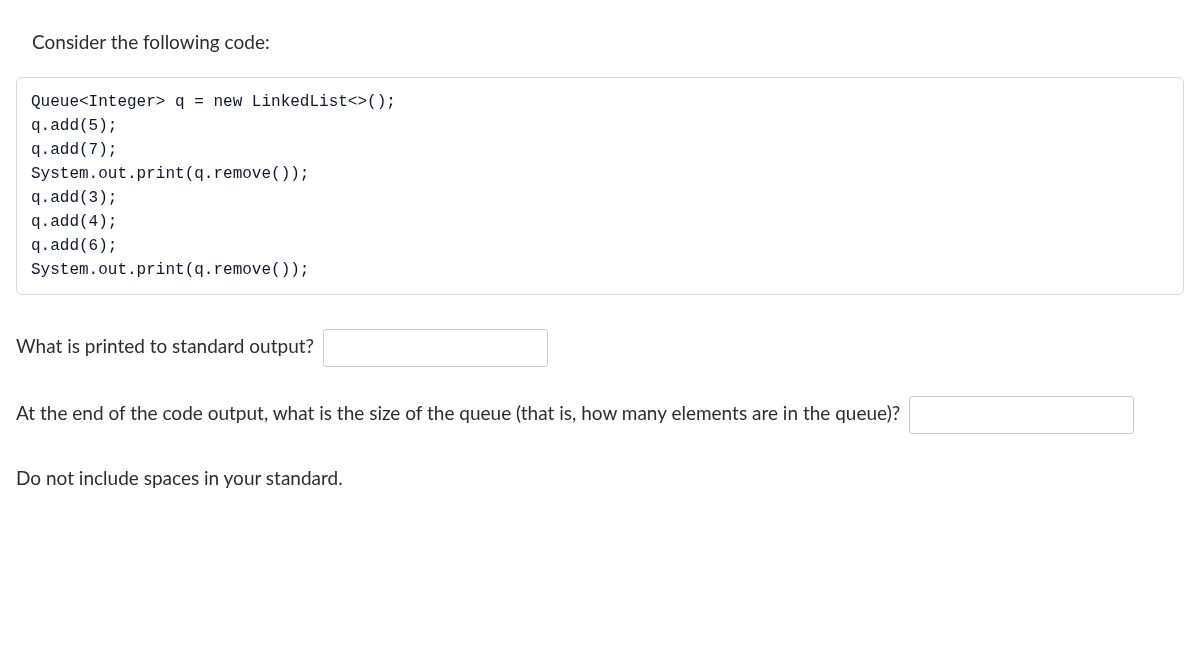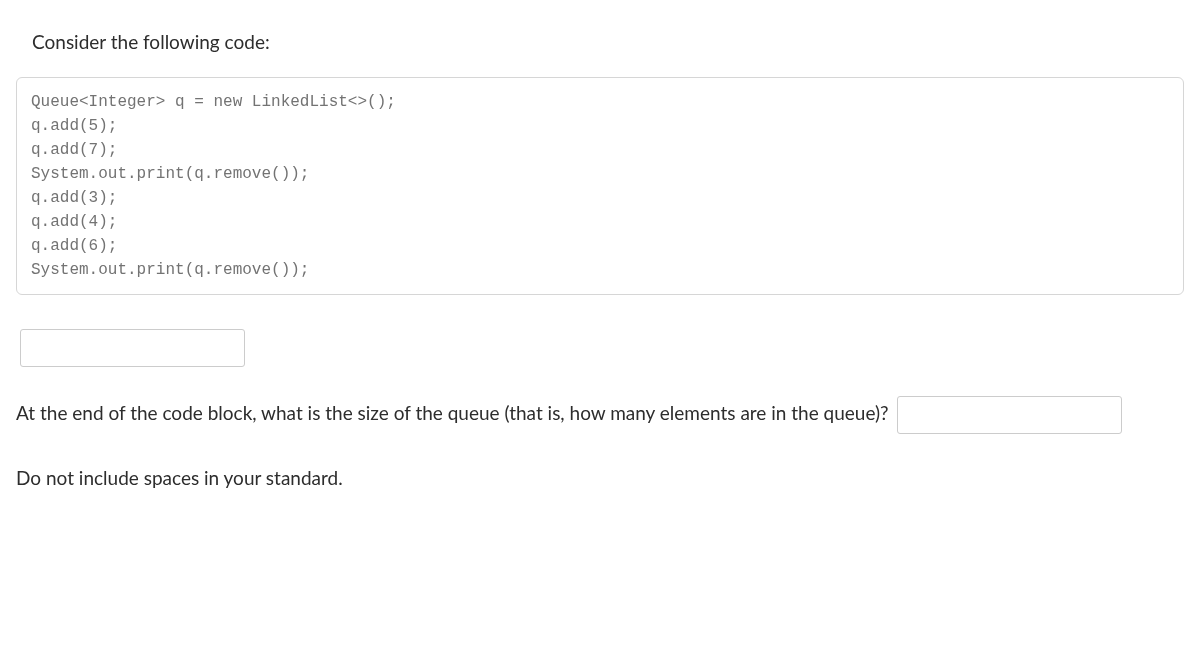--- a/index.html
+++ b/index.html
@@ -17,21 +17,21 @@
     font-size: 19px;
   }
   .code-block {
     border: 1px solid #d6d6d6;
     border-radius: 6px;
     padding: 12px 14px;
     font-family: "Menlo", "Consolas", "Courier New", monospace;
     font-size: 16px;
     line-height: 1.5;
     white-space: pre;
-    color: #737373;
+    color: #0f172a;
     background: #fff;
     margin-bottom: 28px;
   }
   .question-line {
     margin: 22px 0;
     font-size: 19px;
     line-height: 2.4;
   }
   .answer-input {
     display: inline-block;
@@ -59,23 +59,24 @@
 <div class="code-block">Queue&lt;Integer&gt; q = new LinkedList&lt;&gt;();
 q.add(5);
 q.add(7);
 System.out.print(q.remove());
 q.add(3);
 q.add(4);
 q.add(6);
 System.out.print(q.remove());</div>
 
 <div class="question-line">
+  <span>What is printed to standard output?</span>
   <input type="text" class="answer-input" value="" style="">
 </div>
 
 <div class="question-line">
-  <span>At the end of the code block, what is the size of the queue (that is, how many elements are in the queue)?</span>
+  <span>At the end of the code output, what is the size of the queue (that is, how many elements are in the queue)?</span>
   <input type="text" class="answer-input" value="" style="">
 </div>
 
 <div class="note">
   <b>Do not</b><span> include spaces in your standard.</span>
 </div>
 
 </body></html>

